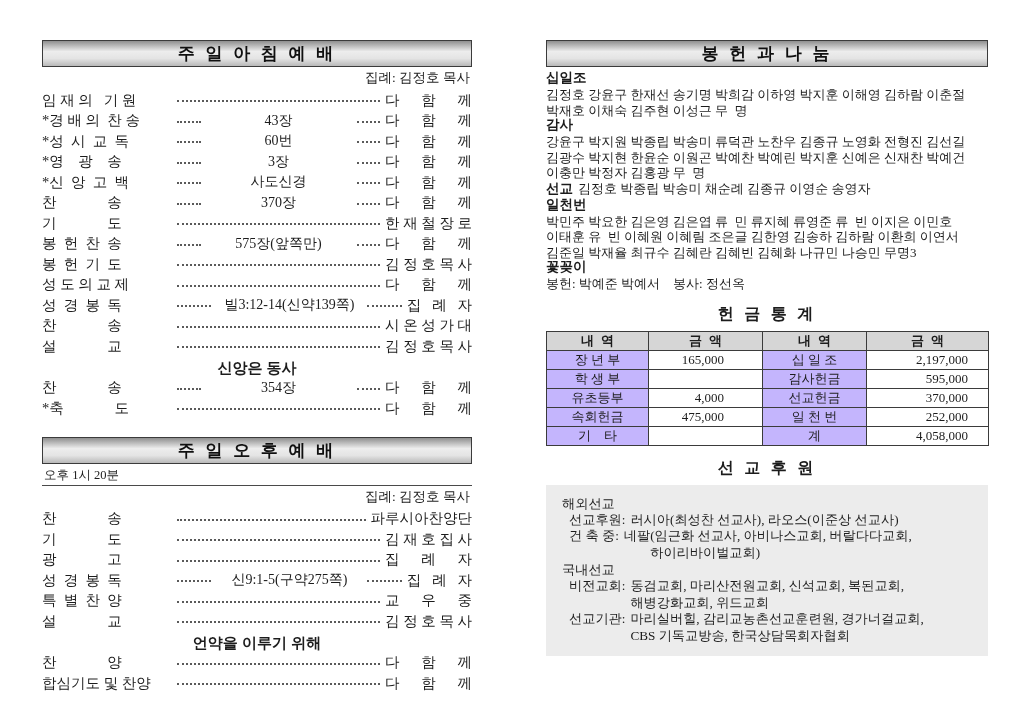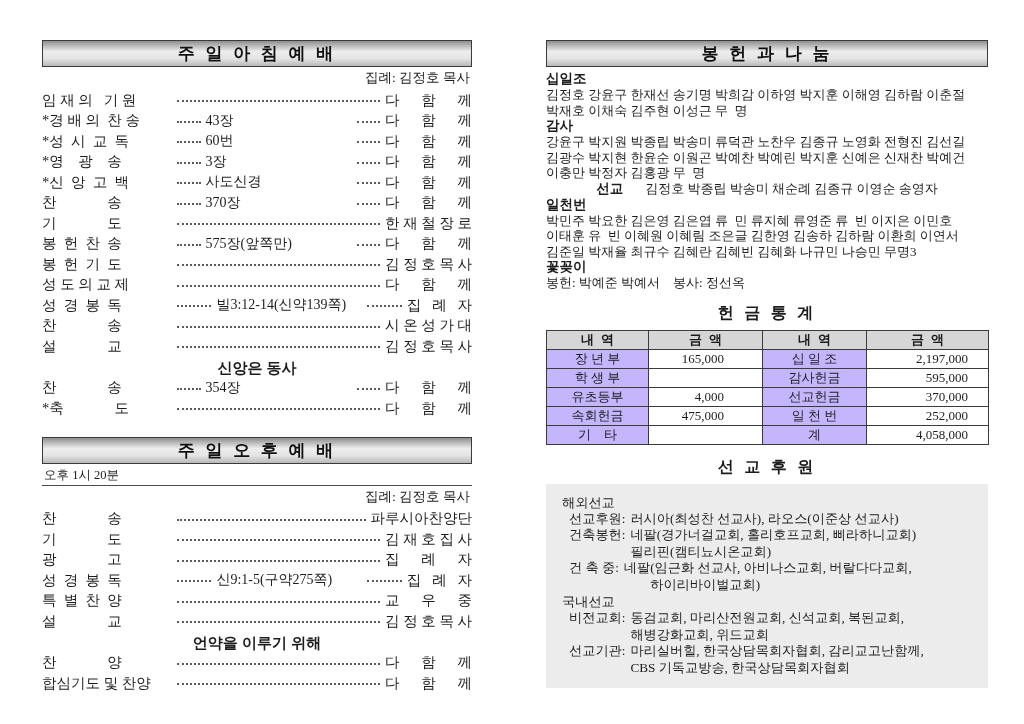--- a/index.html
+++ b/index.html
@@ -21,36 +21,36 @@
     font-weight:bold;font-size:17px;letter-spacing:3px;color:#101010;
   }
 
   .time{font-size:12.5px;border-bottom:1px solid #4a4a4a;padding:3px 0 1px 2px;}
   .leader{text-align:right;font-size:13.5px;padding:2px 2px 3px 0;}
 
   
   .lrow{display:flex;align-items:center;height:20.5px;font-size:14.5px;}
   .llabel{white-space:pre;min-width:130px;flex:none;}
   .dots{flex:1;height:0;border-bottom:2px dotted #5a5a5a;margin:0 5px;transform:translateY(1px);}
-  .lvalue{white-space:pre;min-width:146px;font-size:14px;flex:none;}
+  .lvalue{white-space:pre;min-width:146px;text-align:center;font-size:14px;flex:none;}
   .lperf{white-space:pre;text-align:right;flex:none;}
   .lheading{
     text-align:center;font-weight:bold;font-size:15px;height:21px;line-height:21px;
     font-family:"Liberation Sans","DejaVu Sans",sans-serif;
   }
   .afternoon{margin-top:18px;}
 
   
   .group{margin:0;}
   .group-label{
     font-weight:bold;font-size:13.5px;line-height:16px;
-    font-family:Liberation Serif, serif;
+    font-family:Liberation Mono, monospace;
   }
   .name-line{font-size:13px;line-height:15.5px;white-space:pre;}
-  .group-inline{display:flex;gap:22px;align-items:baseline;justify-content:center;}
+  .group-inline{display:flex;gap:5px;align-items:baseline;}
   #offering-groups{padding-top:4px;}
 
   
   .mid-title{
     text-align:center;font-weight:bold;font-size:16px;letter-spacing:3px;
     font-family:"Liberation Sans","DejaVu Sans",sans-serif;
     margin:12px 0 6px 0;
   }
   table.stats{border-collapse:collapse;table-layout:fixed;width:100%;font-size:13px;}
   table.stats td{border:1px solid #3b3b3b;height:17px;padding:0 3px;overflow:hidden;}
@@ -318,36 +318,31 @@
     </table>
 
     <div class="mid-title">선 교 후 원</div>
     <div class="mission-box" id="mission-sections">
         <div class="m-heading">해외선교</div>
         <div class="m-item">
           <span class="m-label">선교후원:</span>
           <div class="m-lines">러시아(최성찬 선교사), 라오스(이준상 선교사)</div>
         </div>
         <div class="m-item">
-          <span class="m-label">건축봉헌:</span>
-          <div class="m-lines">네팔(경가너걸교회, 홀리호프교회, 삐라하니교회)
-필리핀(캠티뇨시온교회)</div>
-        </div>
-        <div class="m-item">
           <span class="m-label">건 축 중:</span>
           <div class="m-lines">네팔(임근화 선교사, 아비나스교회, 버랄다다교회,
         하이리바이벌교회)</div>
         </div>
         <div class="m-heading">국내선교</div>
         <div class="m-item">
           <span class="m-label">비전교회:</span>
           <div class="m-lines">동검교회, 마리산전원교회, 신석교회, 복된교회,
 해병강화교회, 위드교회</div>
         </div>
         <div class="m-item">
           <span class="m-label">선교기관:</span>
-          <div class="m-lines">마리실버힐, 한국상담목회자협회, 감리교고난함께,
+          <div class="m-lines">마리실버힐, 감리교농촌선교훈련원, 경가너걸교회,
 CBS 기독교방송, 한국상담목회자협회</div>
         </div>
       </div>
 
   </div>
 </div>
 
 </body></html>

